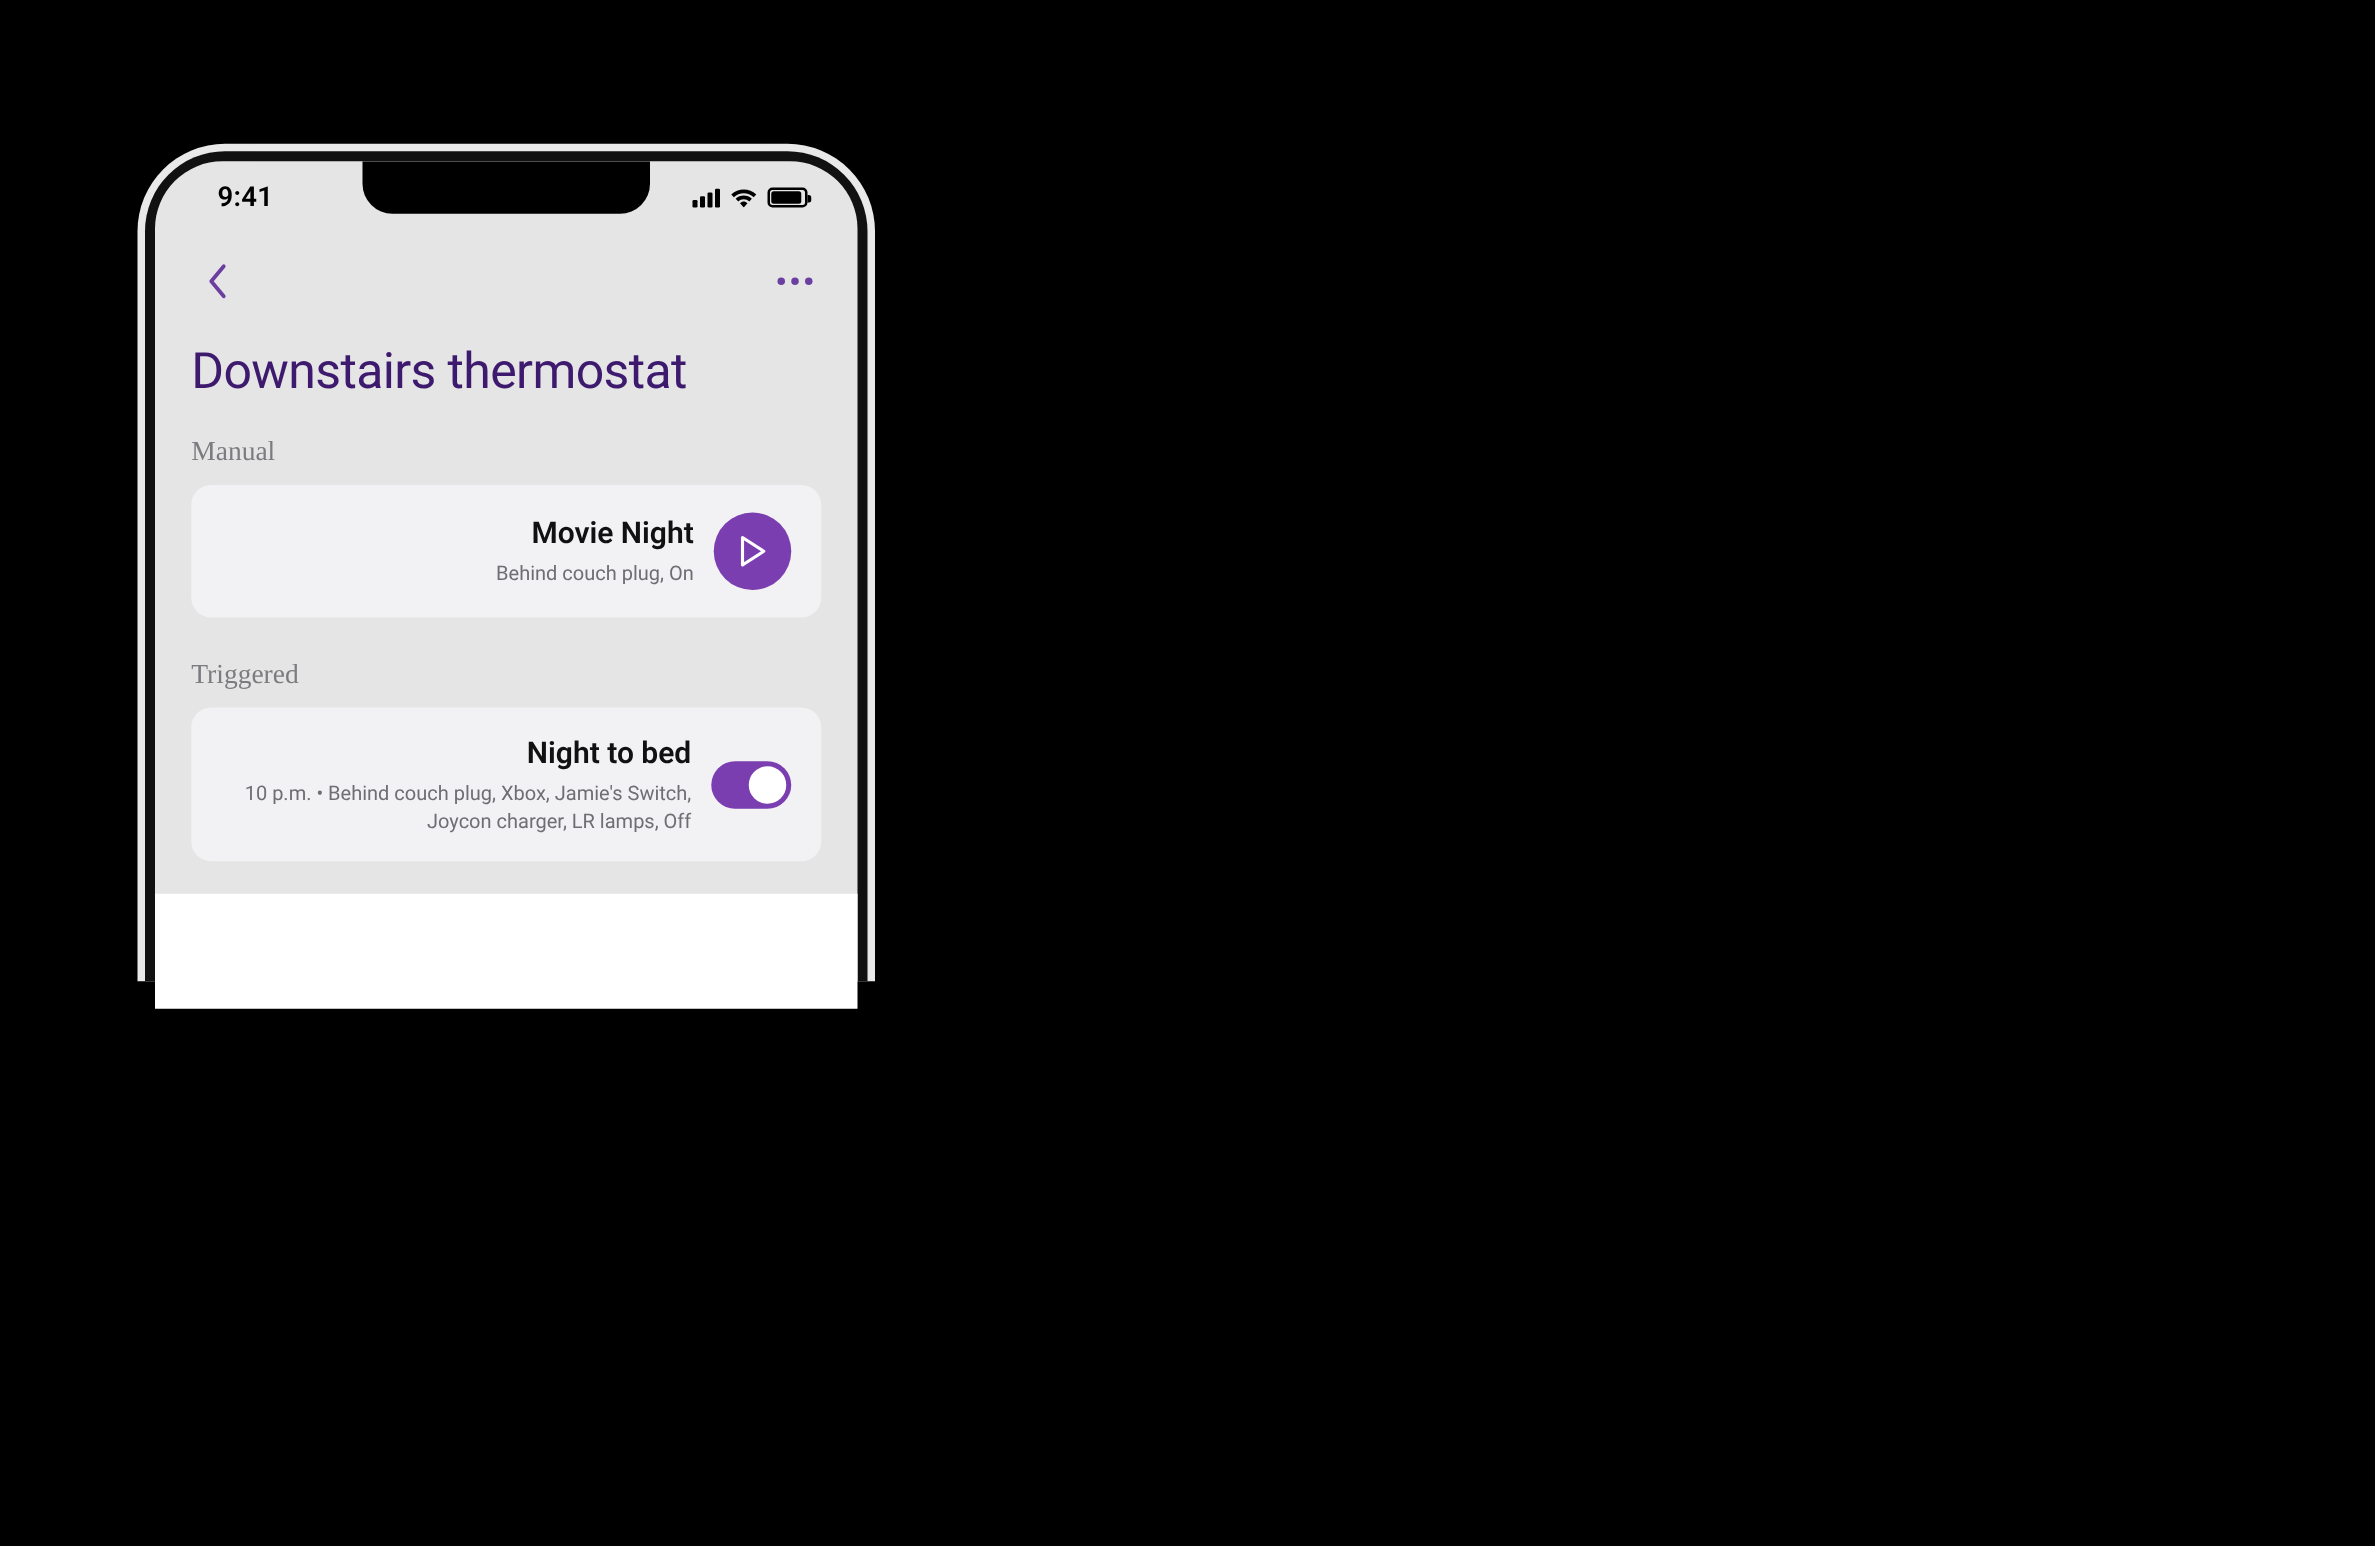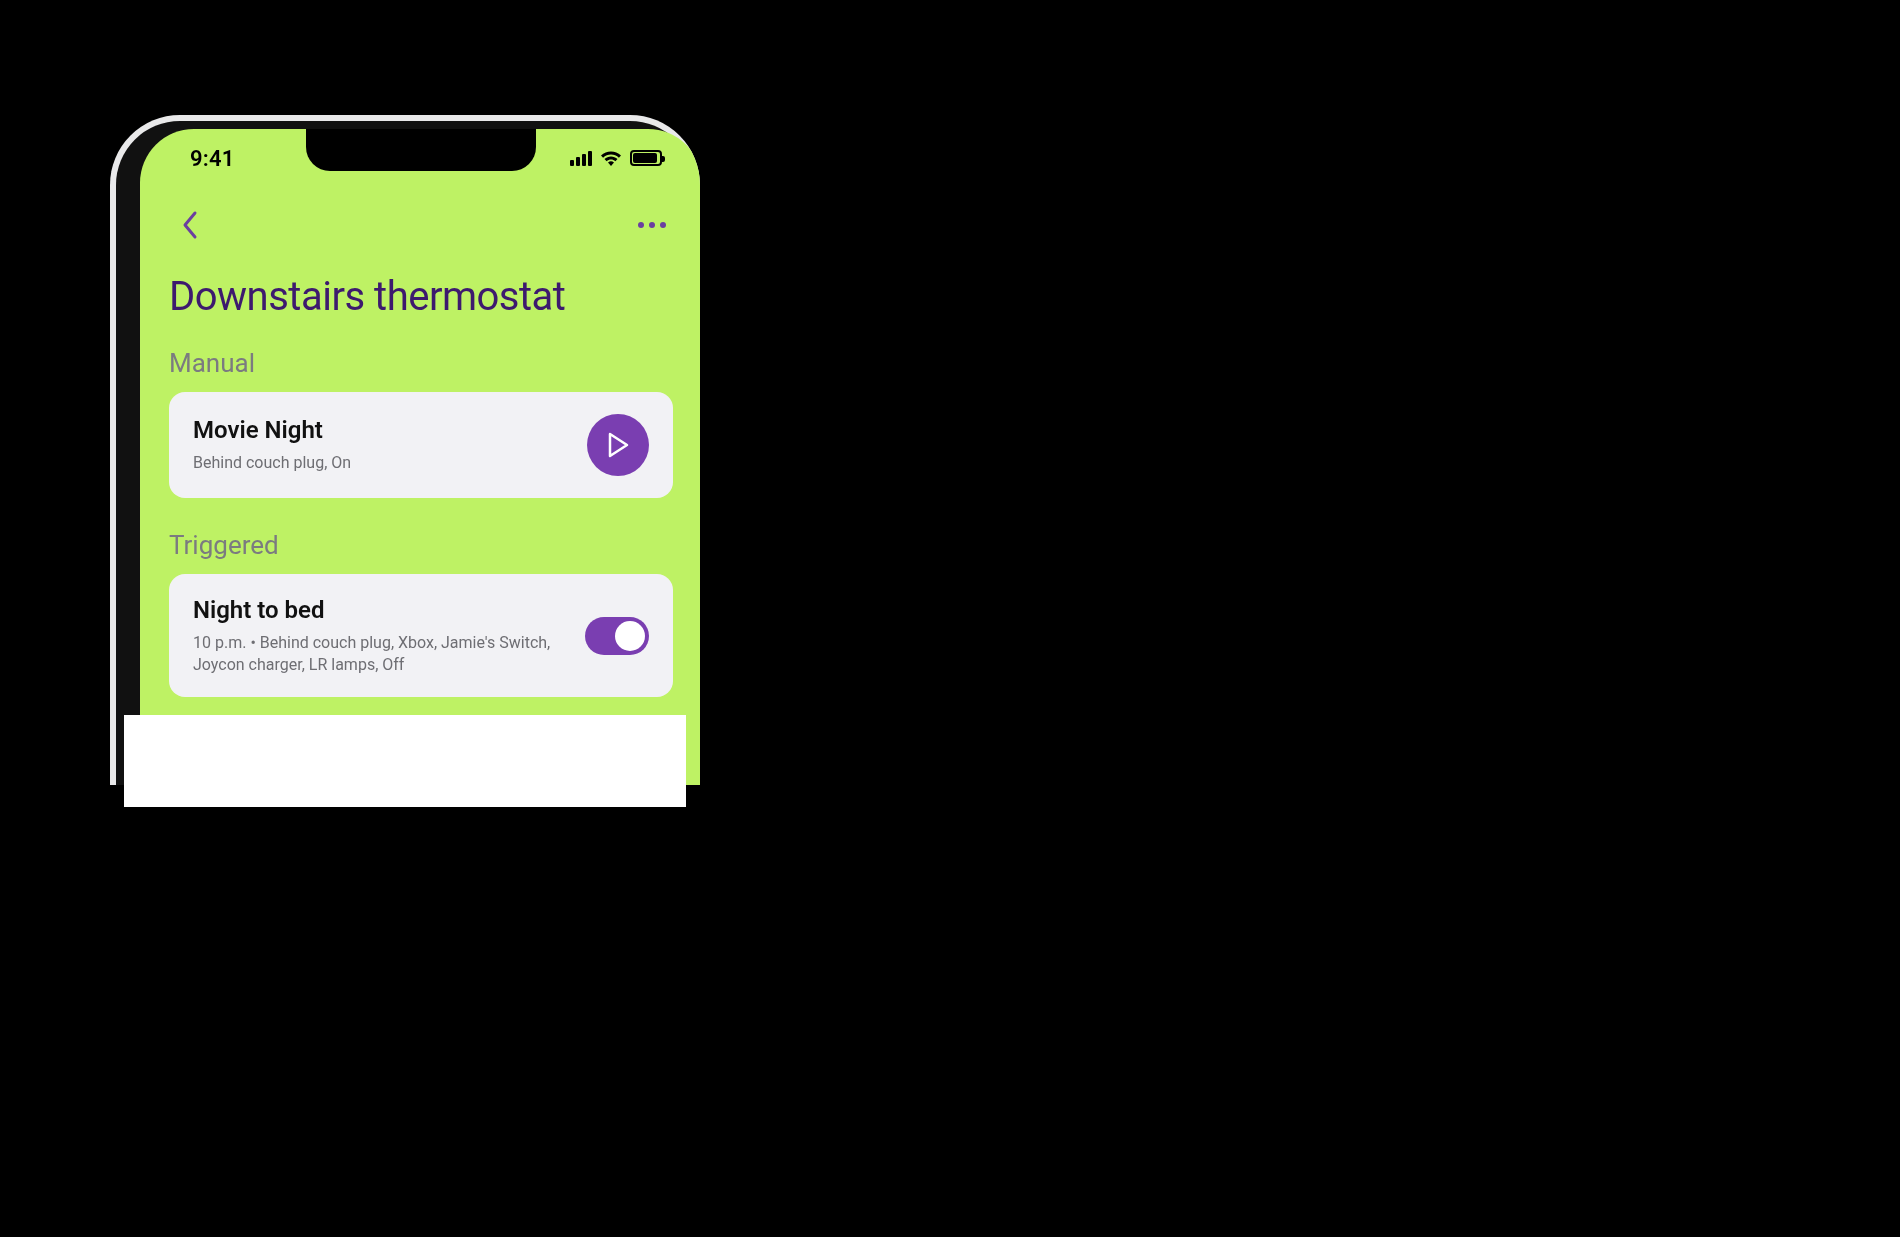--- a/index.html
+++ b/index.html
@@ -27,25 +27,24 @@
       width: 100%;
       height: 100%;
       background: #111;
       border-radius: 64px 64px 0 0;
       padding: 8px 8px 0 8px;
     }
 
     .screen {
       width: 100%;
       height: 100%;
-      background: #bef264;
+      background: #e5e5e5;
       border-radius: 54px 54px 0 0;
       overflow: hidden;
       position: relative;
-      margin-left: 16px;
     }
 
     .white-extension {
       position: absolute;
       left: 124px;
       top: 715px;
       width: 562px;
       height: 92px;
       background: #fff;
     }
@@ -153,34 +152,36 @@
 
     .page-title {
       font-size: 40px;
       font-weight: 400;
       color: #3d1a6e;
       margin: 18px 0 28px 0;
       letter-spacing: -0.5px;
     }
 
     .section-header {
-      font-size: 26px;
+      font-size: 22px;
       color: #7b7b80;
       font-weight: 400;
       margin-bottom: 14px;
+      font-family: Liberation Serif, serif;
     }
 
     .card {
       background: #f2f2f5;
       border-radius: 16px;
       padding: 22px 24px;
       display:flex;
       align-items:center;
       justify-content: space-between;
       margin-bottom: 32px;
+      text-align: right;
     }
 
     .card-text {
       flex:1;
       padding-right: 16px;
     }
 
     .card-title {
       font-size: 24px;
       font-weight: 600;

